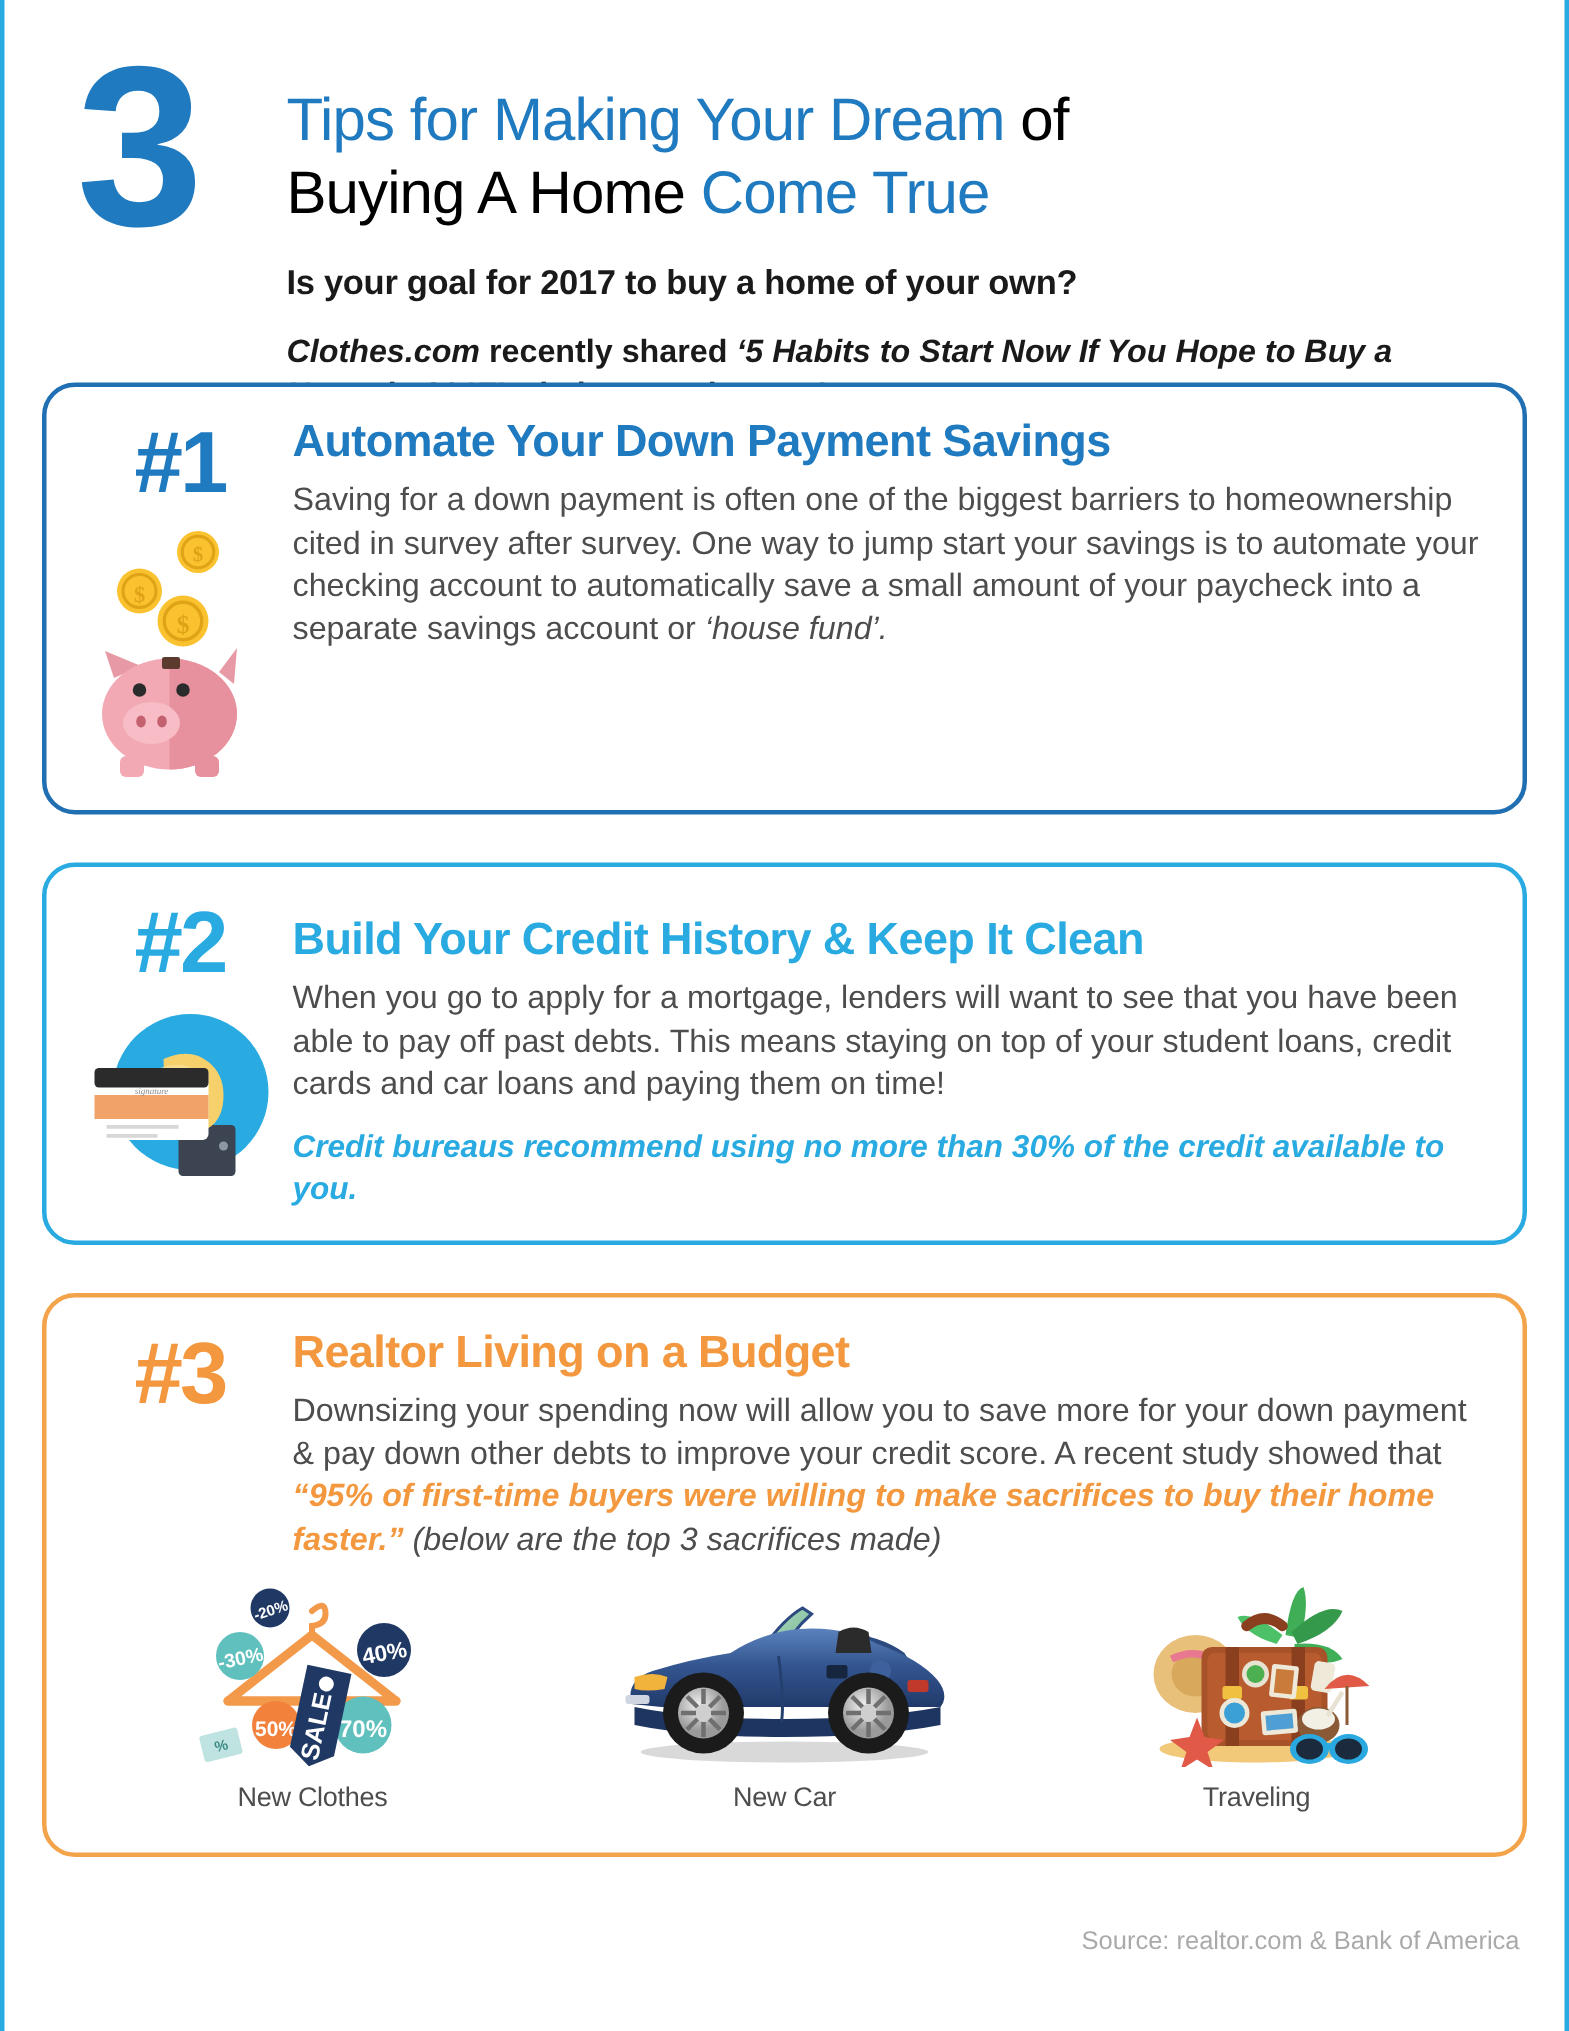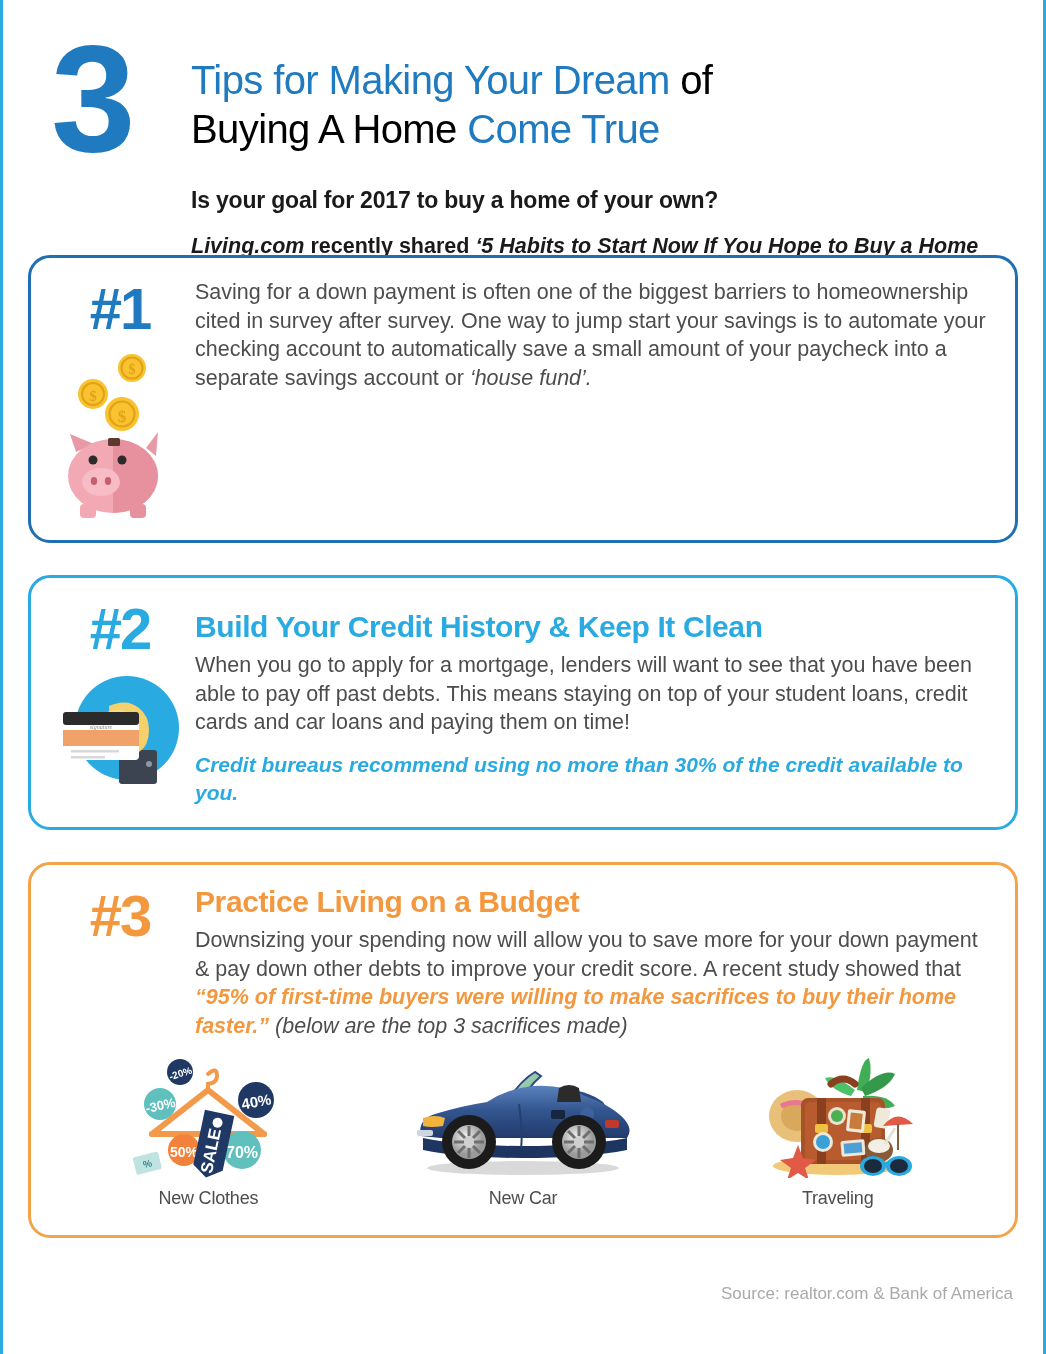--- a/index.html
+++ b/index.html
@@ -45,21 +45,21 @@
   }
   .headline {
     font-size: 40px;
     font-weight: 400;
     line-height: 1.22;
     color: #000000;
     letter-spacing: -0.6px;
   }
   .headline .blue { color: #1f7ac0; }
   .subhead {
-    margin-top: 33px;
+    margin-top: 21px;
     font-size: 23px;
     font-weight: 700;
     color: #1a1a1a;
     letter-spacing: -0.2px;
   }
   .intro {
     margin-top: 18px;
     font-size: 21.5px;
     line-height: 1.38;
     color: #1a1a1a;
@@ -163,21 +163,21 @@
     <div class="big-three">3</div>
     <div class="header-text">
       <div class="headline">
         <span class="blue">Tips for Making Your Dream</span>
         <span>of</span><br>
         <span>Buying A Home</span>
         <span class="blue">Come True</span>
       </div>
       <div class="subhead">Is your goal for 2017 to buy a home of your own?</div>
       <div class="intro">
-        <span class="ib">Living.com</span><span class="nb"> recently shared </span><span class="ib">‘5 Habits to Start Now If You Hope to Buy a Home in 2017’...</span><span class="nb"> below are the top 3:</span>
+        <span class="ib">Clothes.com</span><span class="nb"> recently shared </span><span class="ib">‘5 Habits to Start Now If You Hope to Buy a Home in 2017’...</span><span class="nb"> below are the top 3:</span>
       </div>
     </div>
   </div>
 
   <div class="tipbox b1">
     <div class="tip-inner">
       <div class="tip-left">
         <div class="tip-num">#1</div>
         <div class="icon-art">
           <svg width="120" height="168" viewBox="0 0 120 168" aria-label="piggy bank with coins">
@@ -212,20 +212,21 @@
             <ellipse cx="41" cy="130" rx="19" ry="14" fill="#f7bcc5"></ellipse>
             <ellipse cx="34" cy="129" rx="3.2" ry="4" fill="#c4616f"></ellipse>
             <ellipse cx="48" cy="129" rx="3.2" ry="4" fill="#c4616f"></ellipse>
 
             <circle cx="33" cy="108" r="4.5" fill="#2b2b2b"></circle>
             <circle cx="62" cy="108" r="4.5" fill="#2b2b2b"></circle>
           </svg>
         </div>
       </div>
       <div class="tip-right">
+        <div class="tip-title">Automate Your Down Payment Savings</div>
         <div class="tip-body">
           <span>Saving for a down payment is often one of the biggest barriers to homeownership cited in survey after survey. One way to jump start your savings is to automate your checking account to automatically save a small amount of your paycheck into a separate savings account or </span><span class="it">‘house fund’.</span>
         </div>
       </div>
     </div>
   </div>
 
   <div class="tipbox b2">
     <div class="tip-inner">
       <div class="tip-left">
@@ -256,21 +257,21 @@
       </div>
     </div>
   </div>
 
   <div class="tipbox b3">
     <div class="tip-inner" style="padding-bottom:0;">
       <div class="tip-left">
         <div class="tip-num">#3</div>
       </div>
       <div class="tip-right">
-        <div class="tip-title">Practice Living on a Budget</div>
+        <div class="tip-title">Realtor Living on a Budget</div>
         <div class="tip-body">
           <span>Downsizing your spending now will allow you to save more for your down payment &amp; pay down other debts to improve your credit score. A recent study showed that </span><span class="q-orange">“95% of first-time buyers were willing to make sacrifices to buy their home faster.”</span><span class="q-gray-i"> (below are the top 3 sacrifices made)</span>
         </div>
       </div>
     </div>
 
     <div class="sacrifices">
 
       <div class="sac-item">
         <div class="sac-art">

